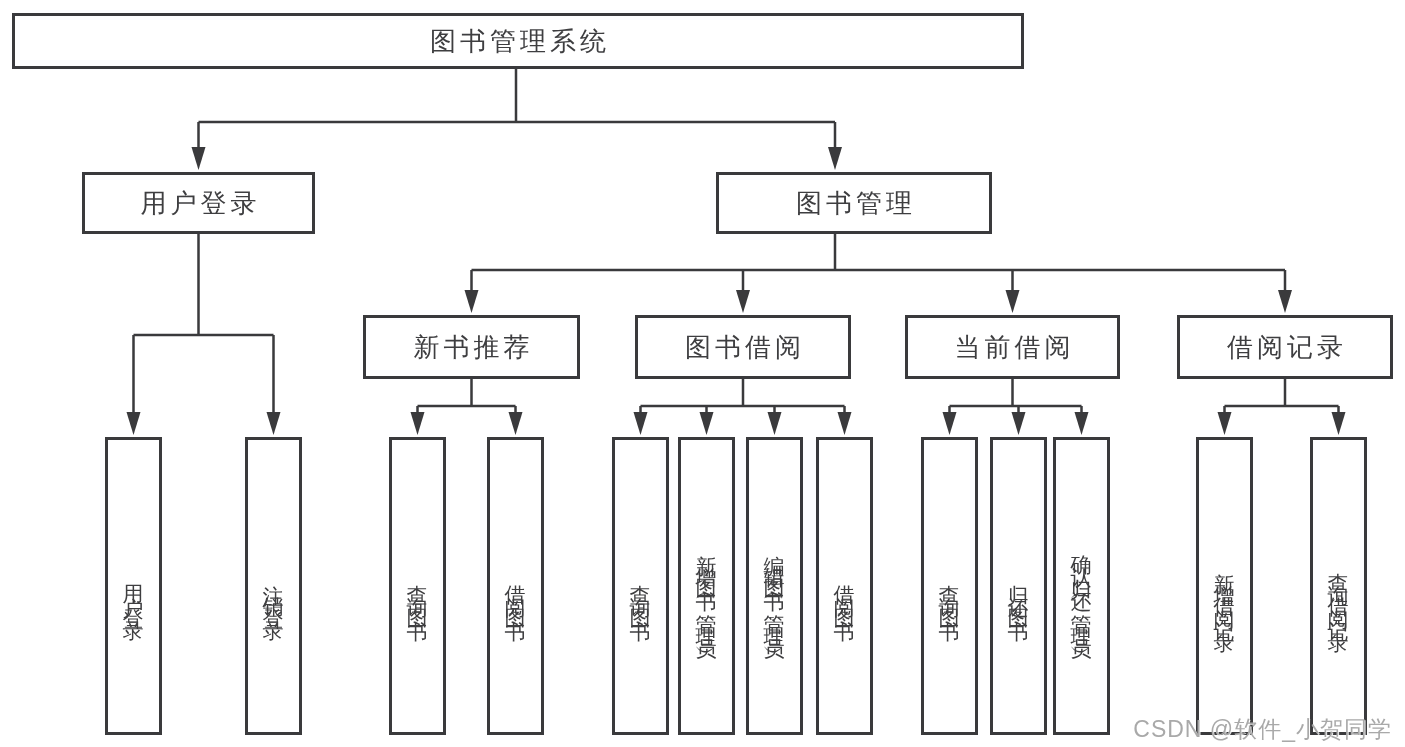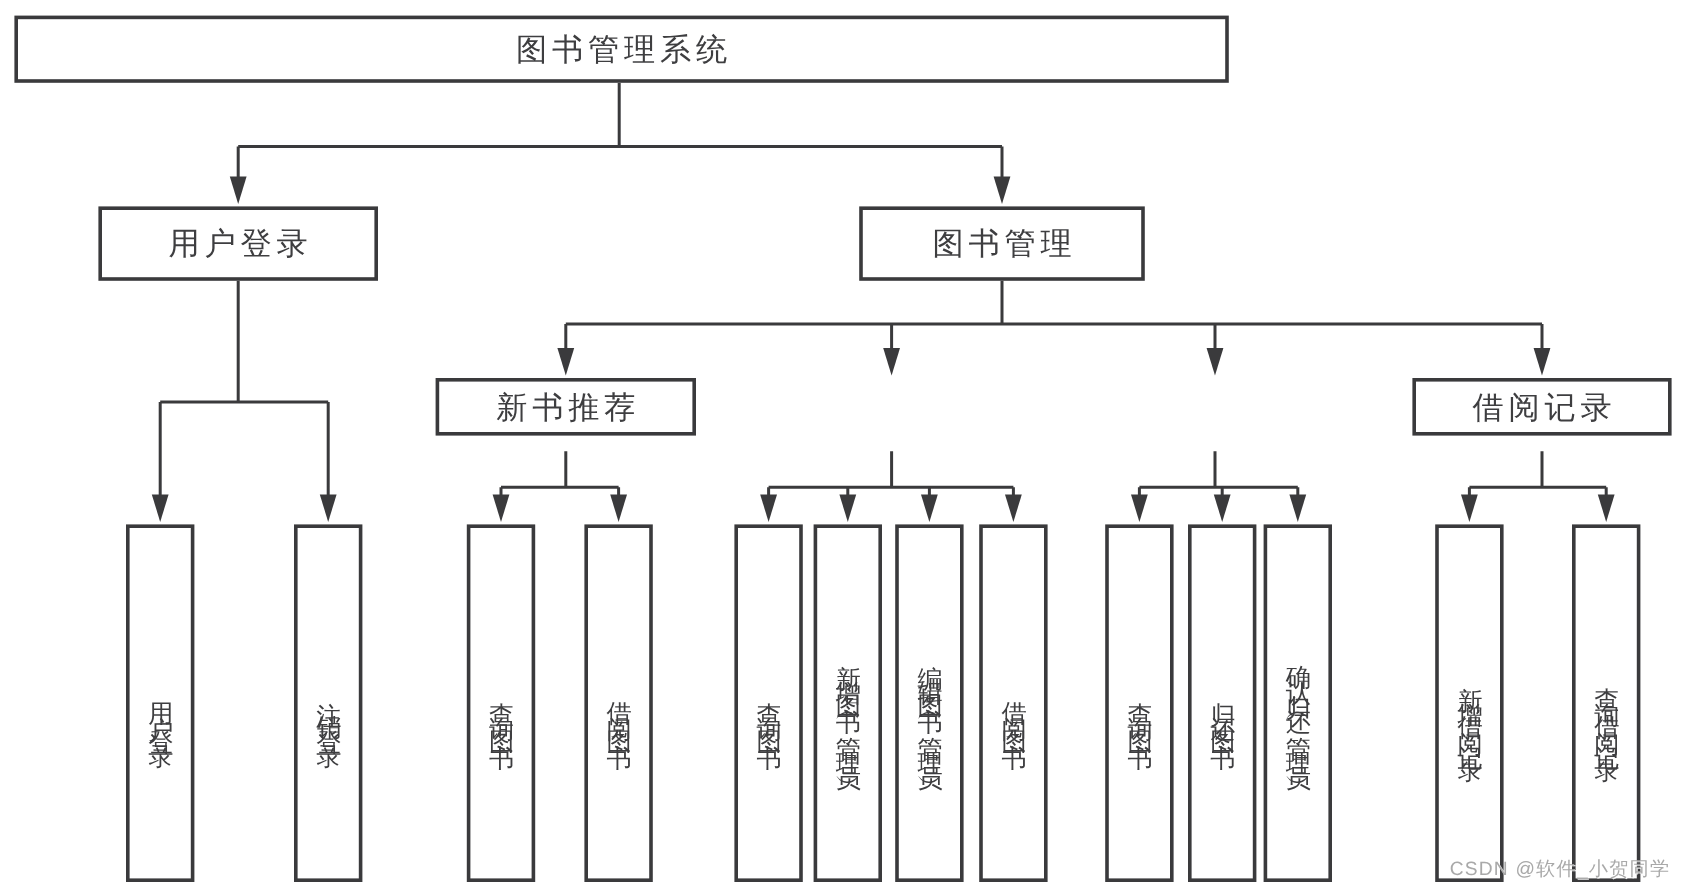--- a/index.html
+++ b/index.html
@@ -18,30 +18,30 @@
   .box{
     position:absolute;box-sizing:border-box;background:#fff;
     border:3px solid var(--line);color:var(--text);
     display:flex;align-items:center;justify-content:center;
     text-align:center;
   }
   .hbox{font-size:26px;letter-spacing:4px;line-height:1;}
   .hbox span{transform:translateX(2px);} 
   .root-box{left:12px;top:13px;width:1012px;height:56px;}
   .l2{top:172px;height:62px;}
-  .l3{top:315px;height:48px;}
+  .l3{top:315px;height:64px;}
   .vbox{top:437px;width:57px;height:298px;}
   .vbox span{
     writing-mode:vertical-rl;text-orientation:mixed;
     font-size:21px;letter-spacing:12px;line-height:1;
     transform:translateY(6px); 
   }
   .watermark{
     position:absolute;right:13px;top:714px;
-    font-size:16px;color:var(--wm);letter-spacing:1px;white-space:nowrap;
+    font-size:23px;color:var(--wm);letter-spacing:1px;white-space:nowrap;
     text-shadow:1px 1px 0 rgba(255,255,255,.85);
   }
 </style>
 </head>
 <body>
 
 <div class="stage">
 
   <svg class="wires" width="1405" height="747" viewBox="0 0 1405 747">
     <path fill="none" stroke="#3a3a3c" stroke-width="2.5" d="M516,69 V122 M198.5,122 H835 M198.5,122 V150 M835,122 V150
@@ -76,26 +76,32 @@
       </g>
   </svg>
 
   <div class="box hbox root-box">
     <span>图书管理系统</span>
   </div>
 
   <div class="box hbox l2" style="left:82px;width:233px;">
     <span>用户登录</span>
   </div>
-  <div class="box hbox l2" style="left:716px;width:238px;">
+  <div class="box hbox l2" style="left:716px;width:276px;">
     <span>图书管理</span>
   </div>
 
   <div class="box hbox l3" style="left:363px;width:217px;">
     <span>新书推荐</span>
+  </div>
+  <div class="box hbox l3" style="left:635px;width:216px;">
+    <span>图书借阅</span>
+  </div>
+  <div class="box hbox l3" style="left:905px;width:215px;">
+    <span>当前借阅</span>
   </div>
   <div class="box hbox l3" style="left:1177px;width:216px;text-align:center;">
     <span>借阅记录</span>
   </div>
 
   <div class="box vbox" style="left:105px;">
     <span>用户登录</span>
   </div>
   <div class="box vbox" style="left:245px;">
     <span>注销登录</span>

